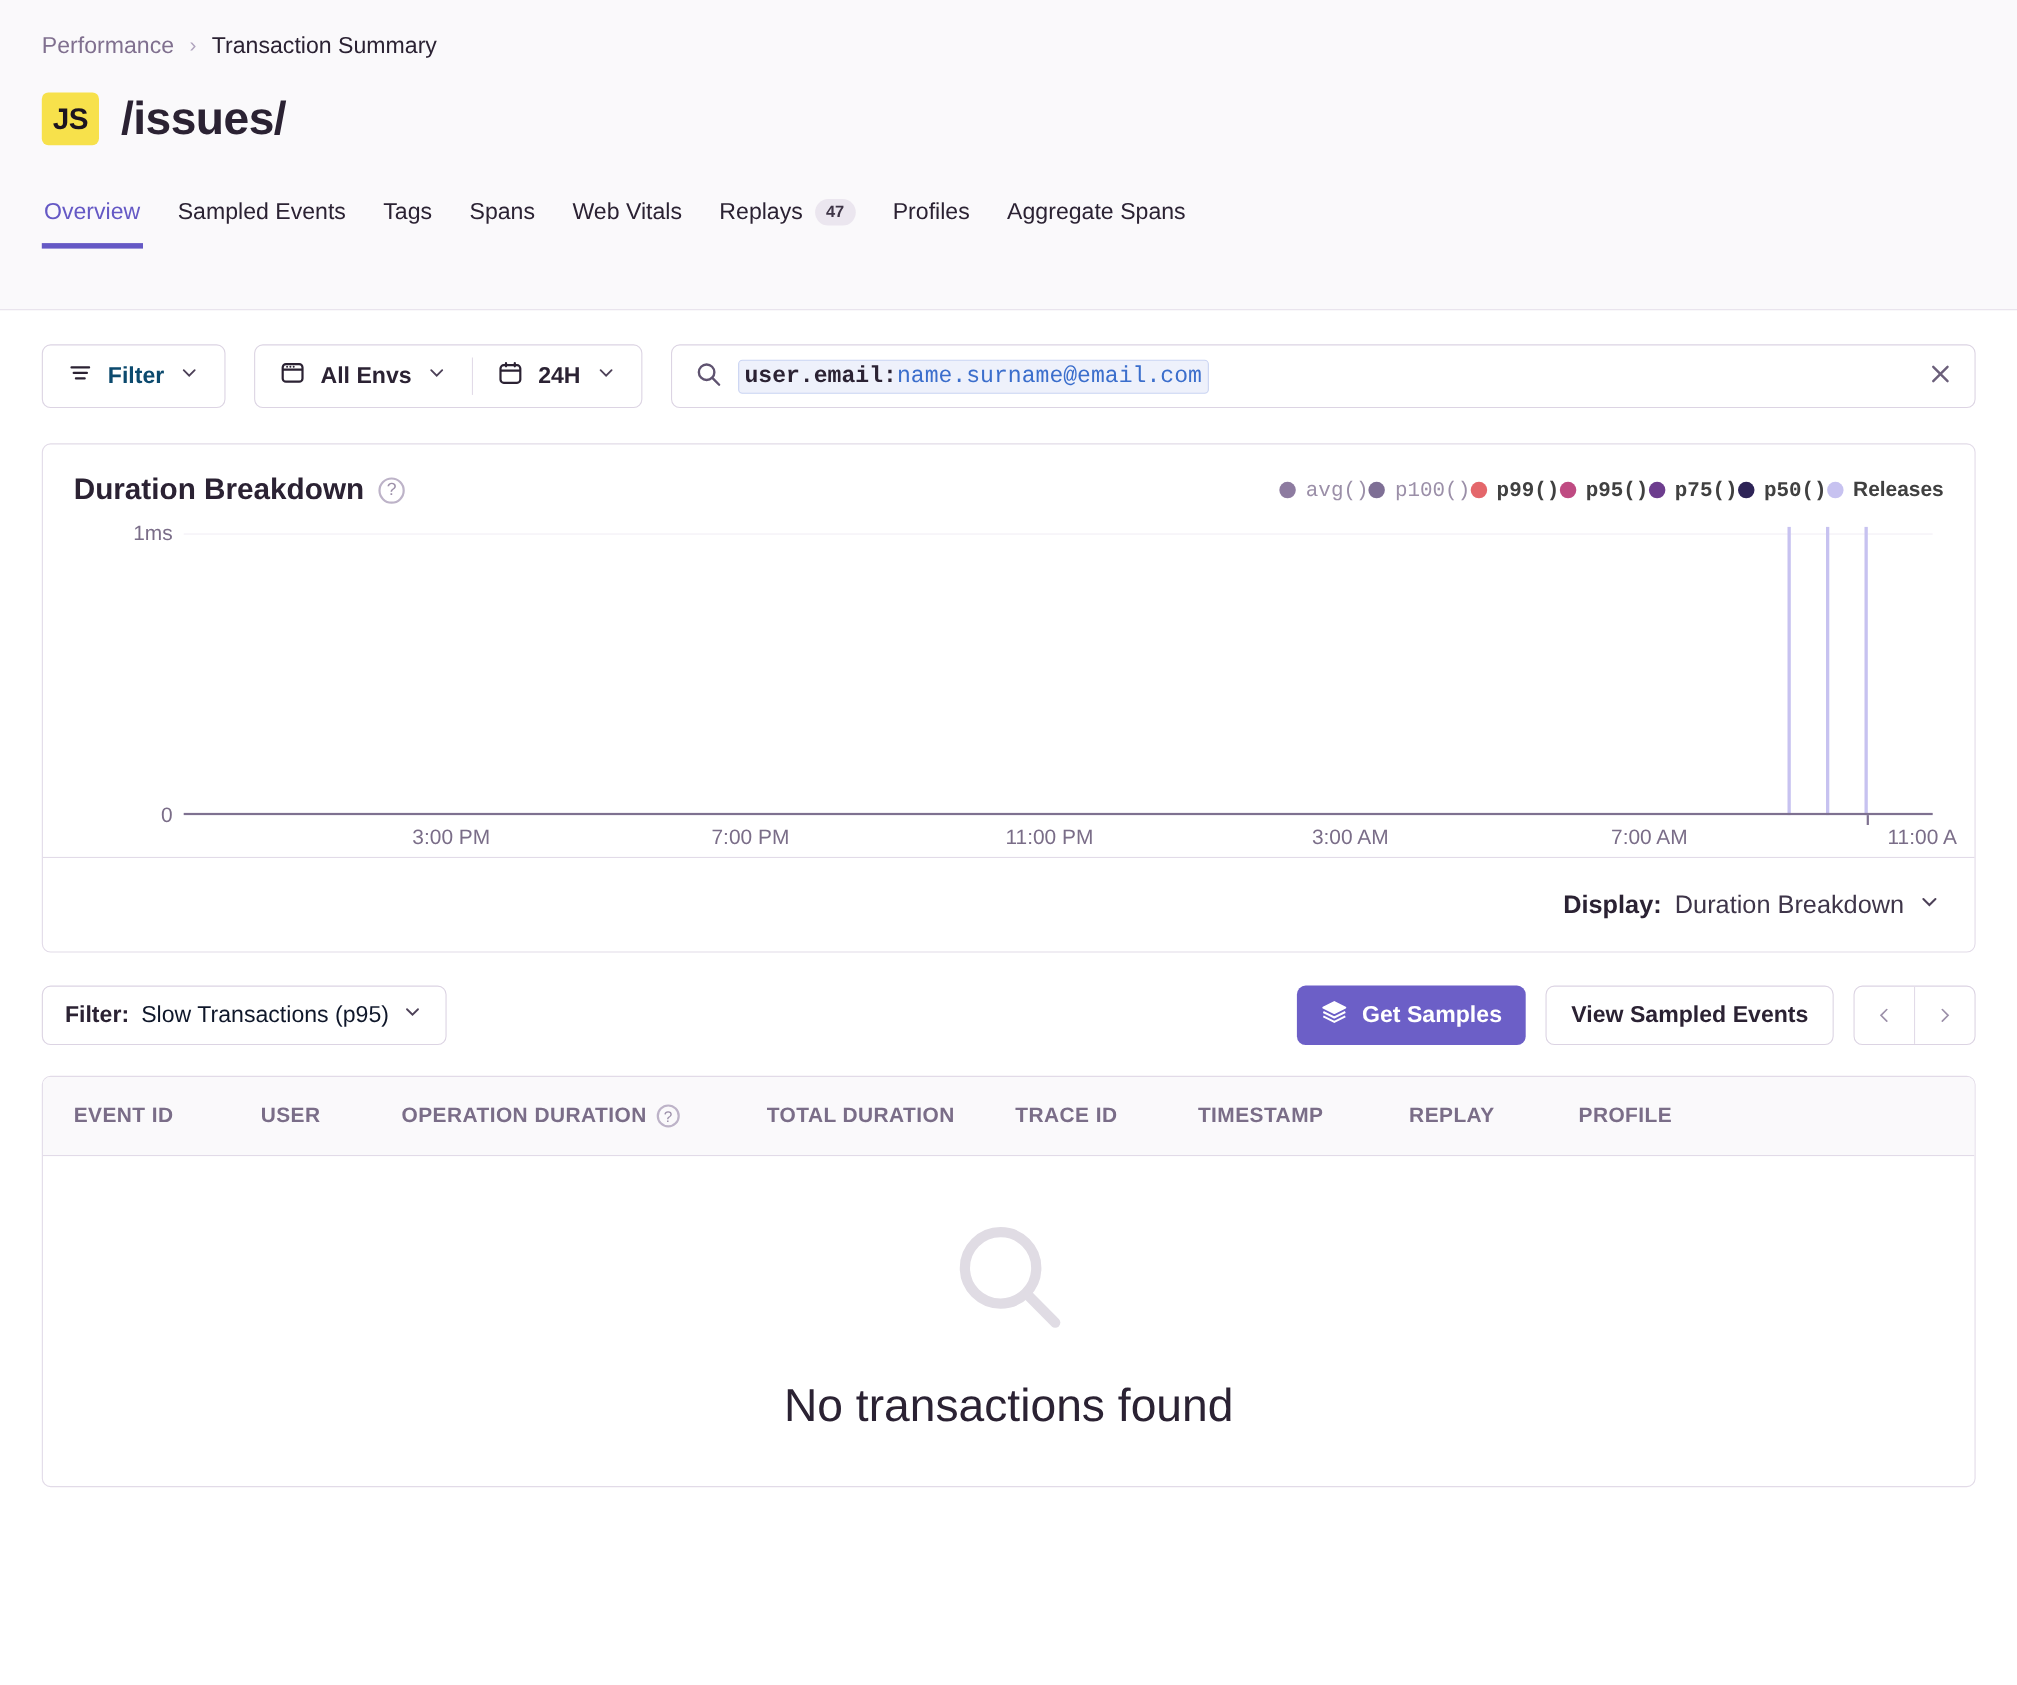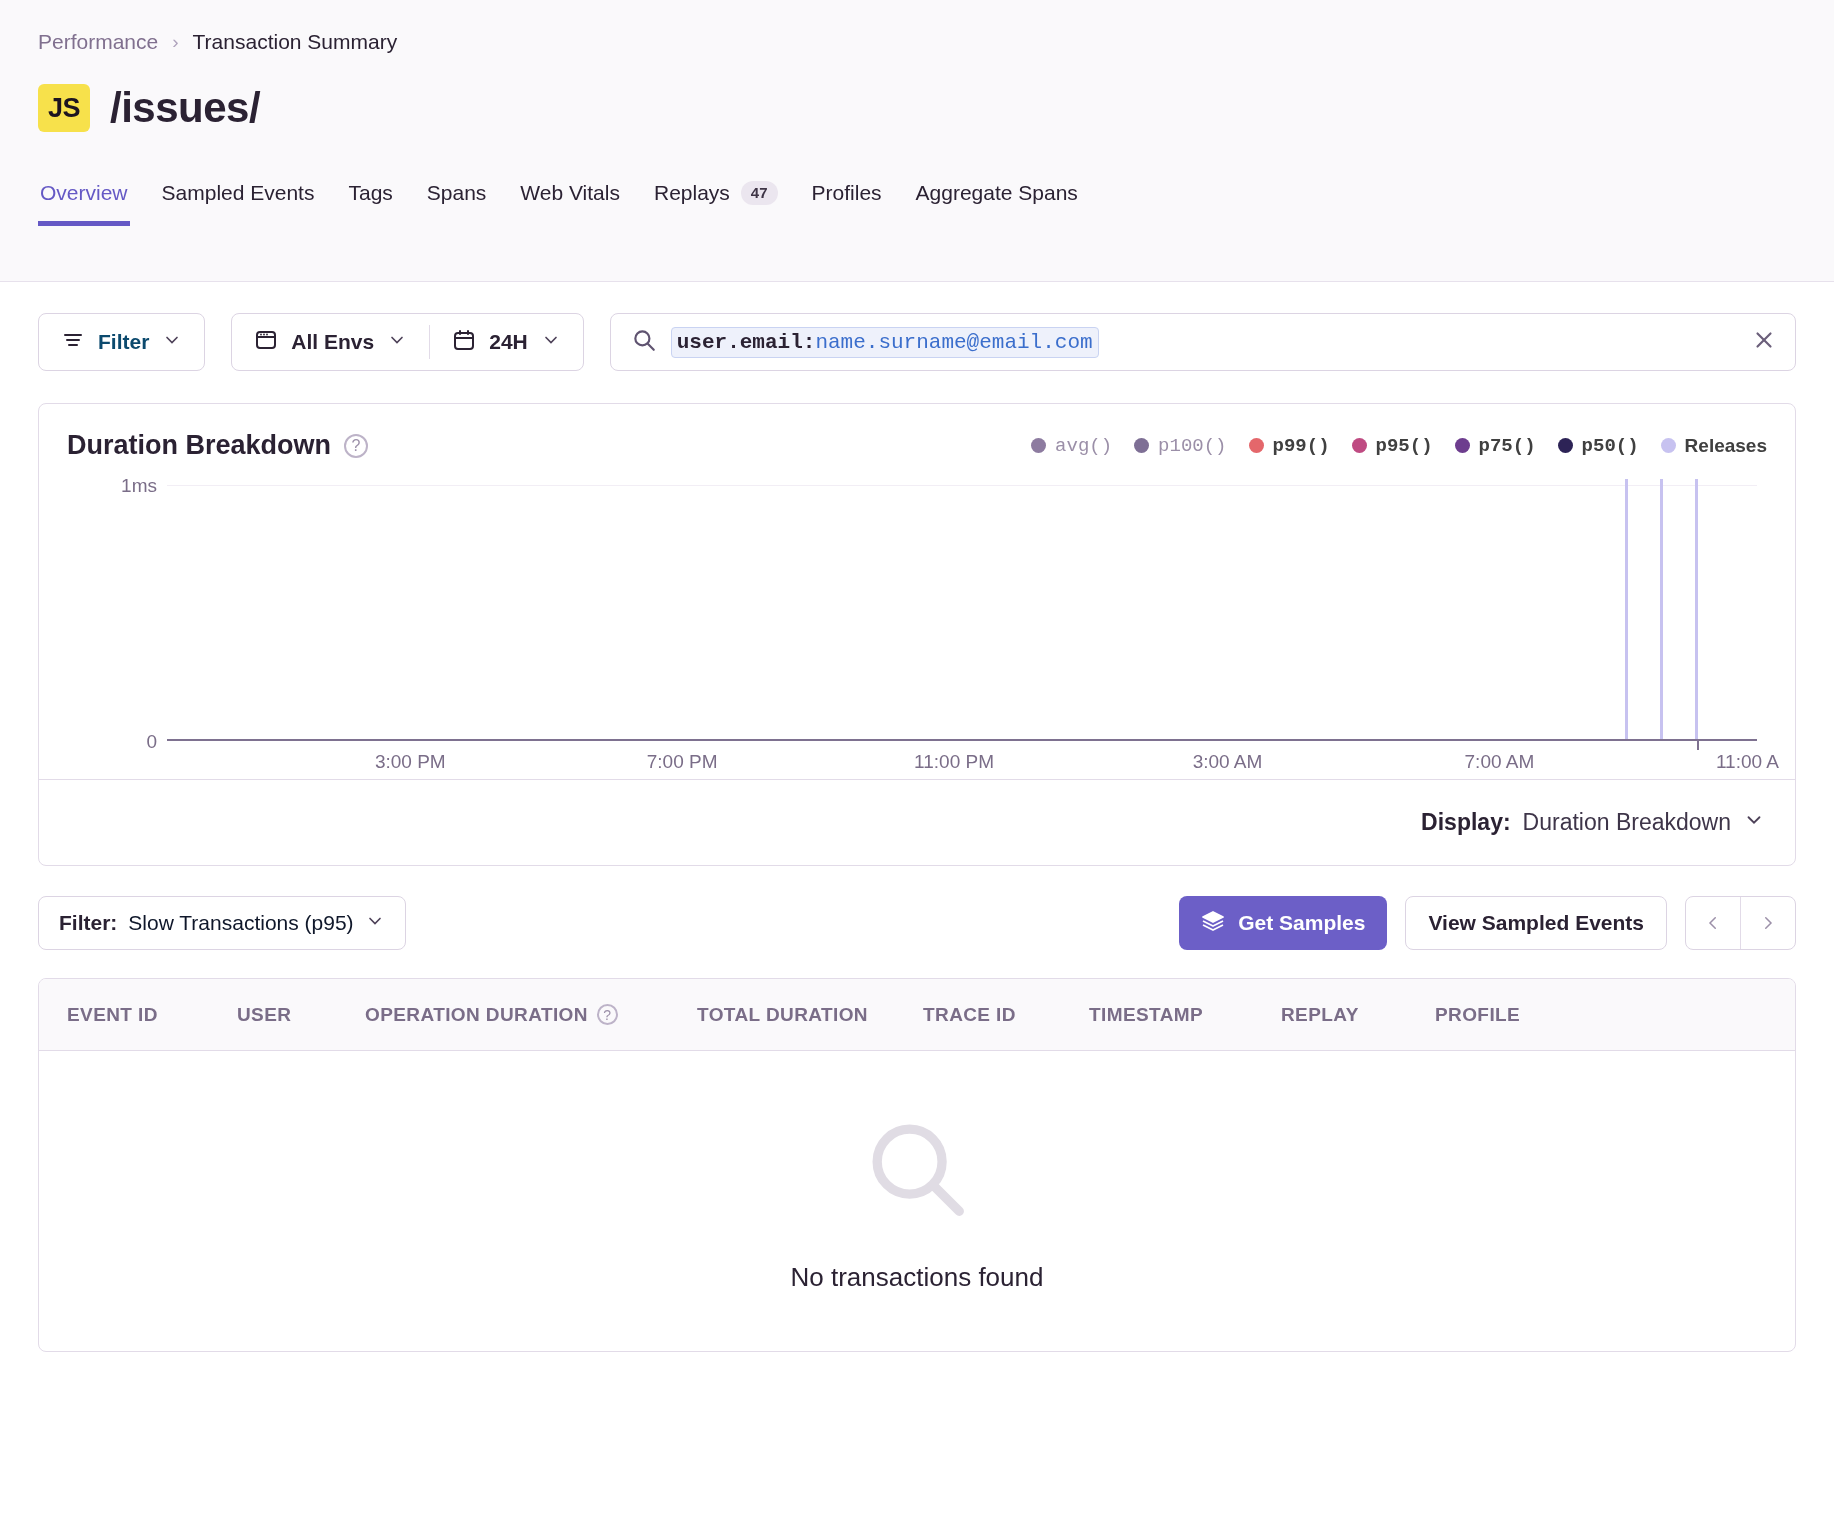--- a/index.html
+++ b/index.html
@@ -80,21 +80,21 @@
   .chart-head {
     display: flex; align-items: center; justify-content: space-between;
     padding: 26px 28px 0 28px;
   }
   .chart-title { font-size: 27px; font-weight: bold; display: flex; align-items: center; gap: 13px; }
   .help-icon {
     width: 24px; height: 24px; border-radius: 50%; border: 2px solid #bdb3c8;
     color: #9c90a9; font-size: 16px; display: flex; align-items: center;
     justify-content: center; font-weight: normal;
   }
-  .legend { display: flex; align-items: center; gap: 22px; font-size: 19px; }
+  .legend { display: flex; align-items: center; font-size: 19px; }
   .legend-item { display: flex; align-items: center; gap: 9px; cursor: pointer; white-space: nowrap; }
   .legend-item.muted { color: #9b8fa8; }
   .legend-item.on { color: #404040; font-weight: bold; }
   .legend-dot { width: 15px; height: 15px; border-radius: 50%; flex: none; }
   .legend-mono { font-family: "Liberation Mono", monospace; font-size: 19px; }
 
   .chart-area { position: relative; height: 300px; margin: 18px 28px 0 28px; }
   .ylabel { position: absolute; font-size: 19px; color: #7a6d88; text-align: right; width: 90px; }
   .plot { position: absolute; left: 100px; right: 10px; top: 0; bottom: 38px; }
   .gridline { position: absolute; left: 0; right: 0; height: 1px; background: #f2eef5; }
@@ -145,21 +145,21 @@
     background: #faf9fb; border-bottom: 1px solid #e2dbe8; height: 72px;
     display: flex; align-items: center; padding: 0 28px;
     font-size: 19px; font-weight: bold; letter-spacing: 0.4px; color: #7a6d88;
   }
   .th { display: flex; align-items: center; gap: 9px; white-space: nowrap; }
   .th-help { width: 21px; height: 21px; border-radius: 50%; border: 2px solid #bdb3c8;
     color: #9c90a9; font-size: 14px; display: flex; align-items: center; justify-content: center; font-weight: normal; }
   .empty-state {
     height: 300px; display: flex; flex-direction: column; align-items: center; justify-content: center; gap: 30px;
   }
-  .empty-text { font-size: 26px; color: #2b2233; }
+  .empty-text { font-size: 42px; color: #2b2233; }
 </style>
 </head>
 <body>
 
 <div class="page">
 
   <div class="header">
 
     <div class="breadcrumb">
       <span class="crumb-link">Performance</span>

